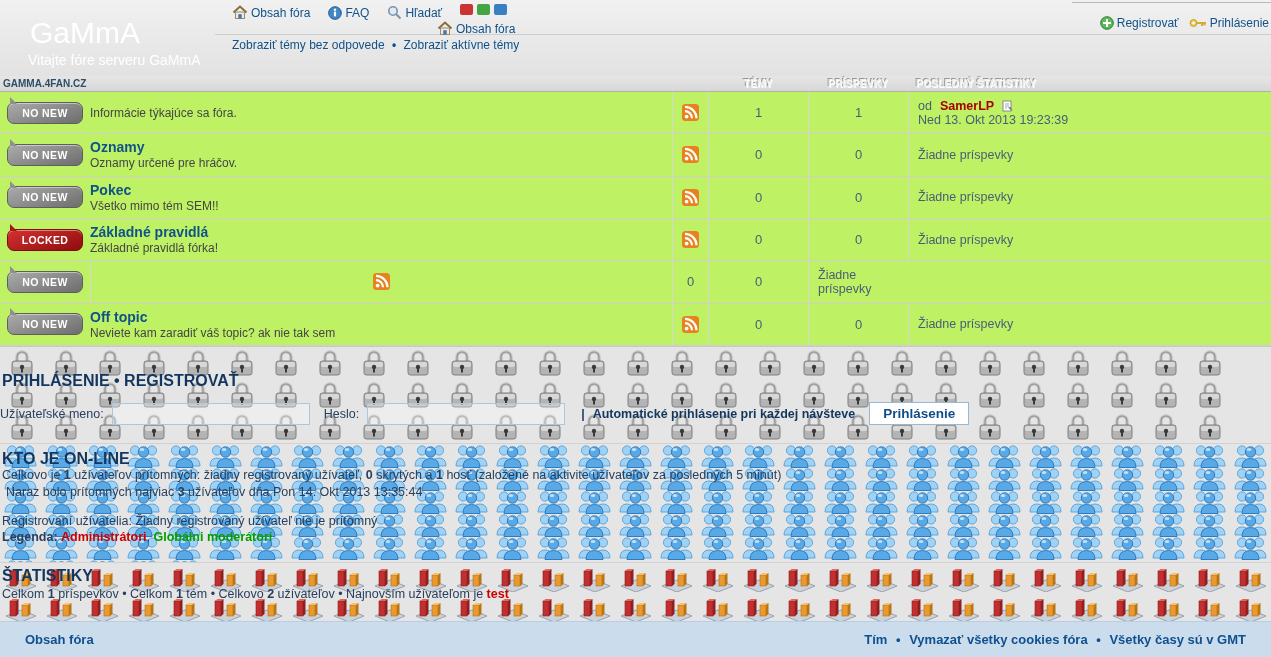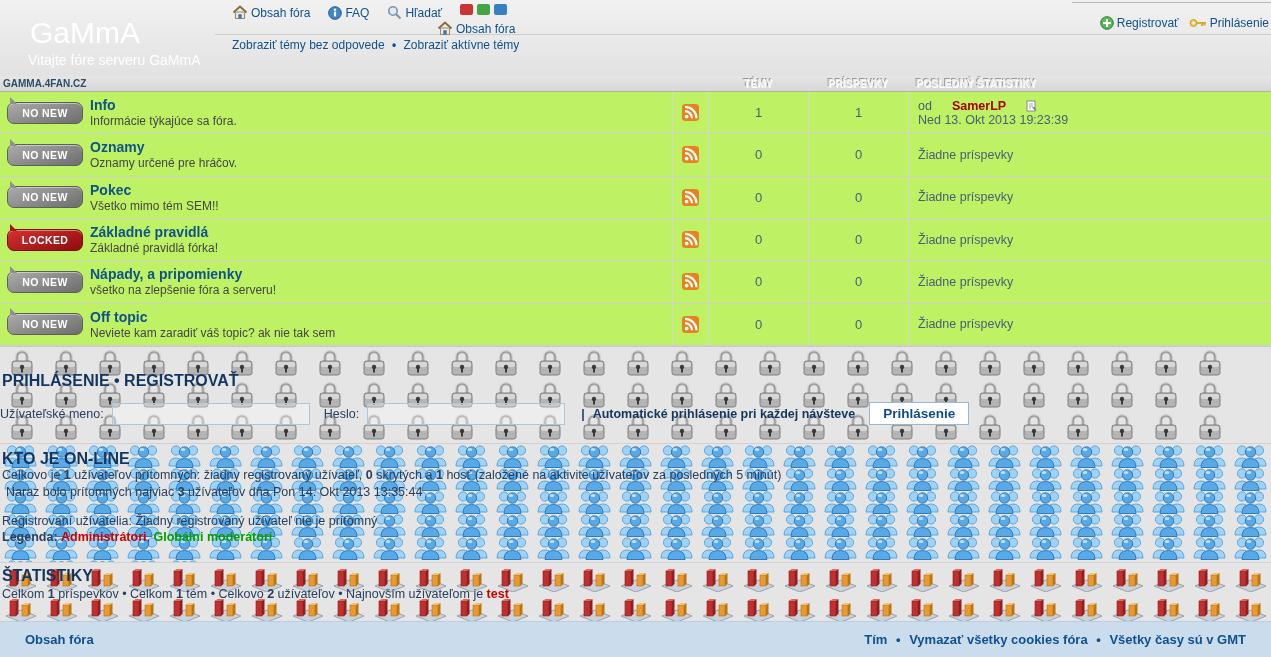--- a/index.html
+++ b/index.html
@@ -44,21 +44,21 @@
          border-right:7px solid transparent;border-bottom:7px solid #8f8f8f;}
   .badge.locked{background:linear-gradient(160deg,#d63030,#8d0d0d);border-color:#7c0b0b;}
   .badge.locked::before{border-bottom-color:#a81414;}
   .ftitle{font-size:14px;font-weight:bold;color:#105289;cursor:pointer;display:block;}
   .fdesc{font-size:12px;color:#454545;margin-top:1px;}
   .fcell{height:100%;display:flex;align-items:center;justify-content:center;border-left:1px solid #d6d6d6;box-sizing:border-box;}
   .fnum{font-size:13px;color:#4c5d77;}
   .flast{height:100%;display:flex;flex-direction:column;justify-content:center;
          border-left:1px solid #d6d6d6;box-sizing:border-box;padding-left:9px;
          font-size:12.5px;color:#4c5d77;}
-  .flast .row1{display:flex;align-items:center;gap:20px;}
+  .flast .row1{display:flex;align-items:center;gap:8px;}
   .user{color:#a90000;font-weight:bold;cursor:pointer;}
 
   
   .grayzone{position:absolute;top:346px;left:0;right:0;height:275px;background:#e5e5e5;
             color:#28405e;border-top:1px solid #c9c9c9;box-sizing:border-box;}
   .sec{position:relative;overflow:hidden;}
   .sec-login{height:96px;}
   .sec-online{height:119px;border-top:1px solid #d2d2d2;box-sizing:border-box;}
   .sec-stats{height:60px;border-top:1px solid #d2d2d2;box-sizing:border-box;}
   .tilebg{position:absolute;inset:0;display:flex;flex-wrap:wrap;align-content:flex-start;
@@ -185,21 +185,20 @@
     <span class="col-label last">POSLEDNÝ ŠTATISTIKY</span>
   </div>
 
   <div class="ftable">
 
     <div class="frow">
       <div class="fbadge-cell">
           <span class="badge">NO NEW</span>
         </div>
       <div class="fmain">
-        <span class="ftitle">Info</span>
         <div class="fdesc">Informácie týkajúce sa fóra.</div>
       </div>
       <div class="fcell">
         <svg width="17" height="17" viewBox="0 0 17 17">
             <rect width="17" height="17" rx="3.5" fill="#e8821e"></rect>
             <circle cx="4.6" cy="12.6" r="1.9" fill="#fff"></circle>
             <path d="M3 7.2 a7 7 0 0 1 7 7" fill="none" stroke="#fff" stroke-width="2.2"></path>
             <path d="M3 2.8 a11.5 11.5 0 0 1 11.5 11.5" fill="none" stroke="#fff" stroke-width="2.2"></path>
           </svg>
       </div>
@@ -301,24 +300,20 @@
         </div>
       <div class="flast">
           <span>Žiadne príspevky</span>
         </div>
     </div>
 
     <div class="frow">
       <div class="fbadge-cell">
           <span class="badge">NO NEW</span>
         </div>
-      <div class="fmain">
-        <span class="ftitle">Nápady, a pripomienky</span>
-        <div class="fdesc">všetko na zlepšenie fóra a serveru!</div>
-      </div>
       <div class="fcell">
         <svg width="17" height="17" viewBox="0 0 17 17">
             <rect width="17" height="17" rx="3.5" fill="#e8821e"></rect>
             <circle cx="4.6" cy="12.6" r="1.9" fill="#fff"></circle>
             <path d="M3 7.2 a7 7 0 0 1 7 7" fill="none" stroke="#fff" stroke-width="2.2"></path>
             <path d="M3 2.8 a11.5 11.5 0 0 1 11.5 11.5" fill="none" stroke="#fff" stroke-width="2.2"></path>
           </svg>
       </div>
       <div class="fcell">
           <span class="fnum">0</span>

